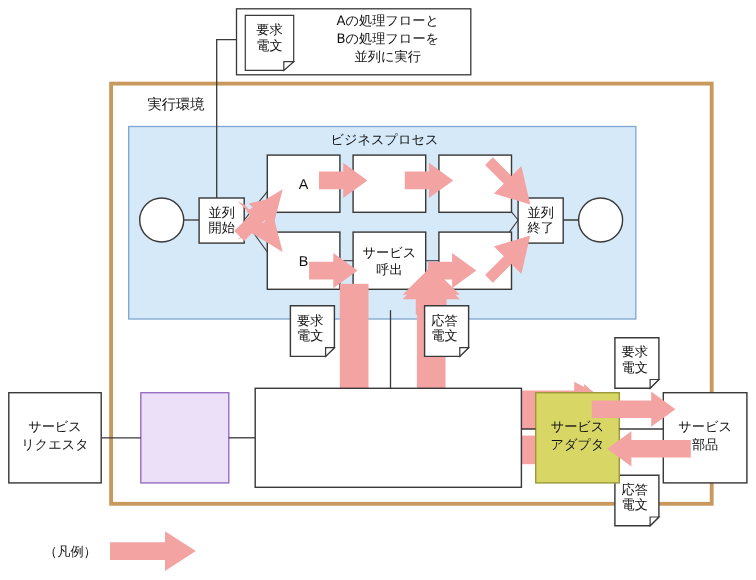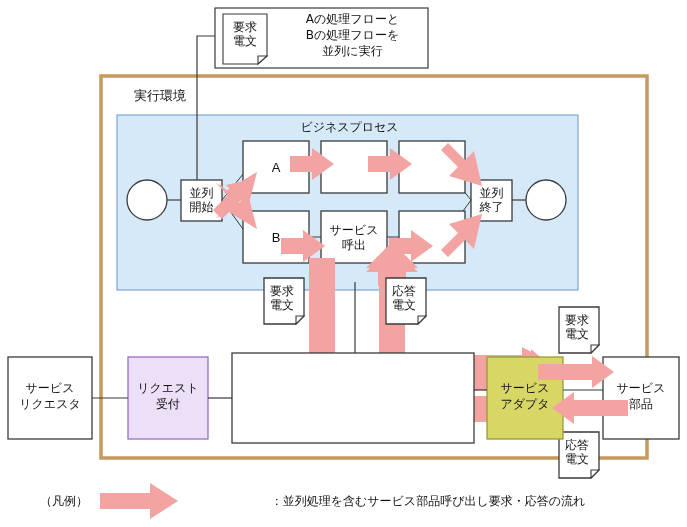--- a/index.html
+++ b/index.html
@@ -190,23 +190,20 @@
 電文</div>
   <div class="lbl jp fs12" style="left:386px;top:284px;width:36px;">応答
 電文</div>
   <div class="lbl jp fs12" style="left:559px;top:313px;width:36px;">要求
 電文</div>
   <div class="lbl jp fs12" style="left:559px;top:438px;width:36px;">応答
 電文</div>
 
   <div class="lbl jp fs12" style="left:8px;top:381px;width:84px;line-height:1.3;">サービス
 リクエスタ</div>
-  <div class="lbl jp fs12" style="left:126px;top:381px;width:84px;line-height:1.3;">リクエスト
-受付</div>
   <div class="lbl jp fs12" style="left:486px;top:381px;width:78px;line-height:1.3;">サービス
 アダプタ</div>
   <div class="lbl jp fs12" style="left:603px;top:381px;width:76px;line-height:1.3;">サービス
 部品</div>
 
   <div class="lbl jp fs12 left" style="left:24px;top:494px;width:80px;">（凡例）</div>
-  <div class="lbl jp fs12 left" style="left:188px;top:494px;width:480px;">：並列処理を含むサービス部品呼び出し要求・応答の流れ</div>
 
 </div>
 
 </body></html>

